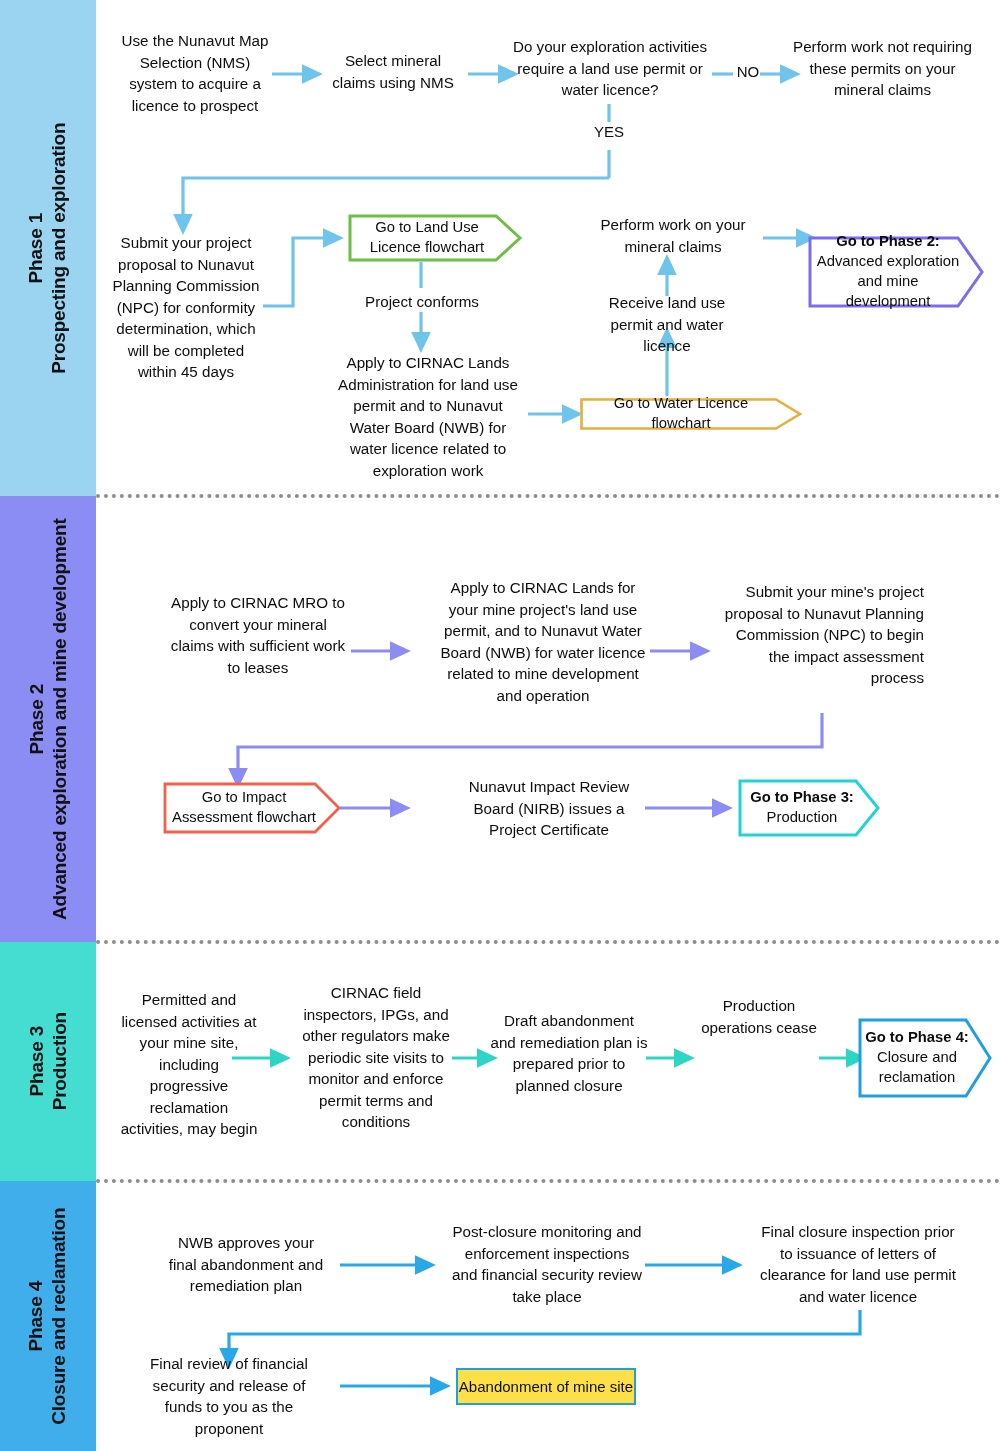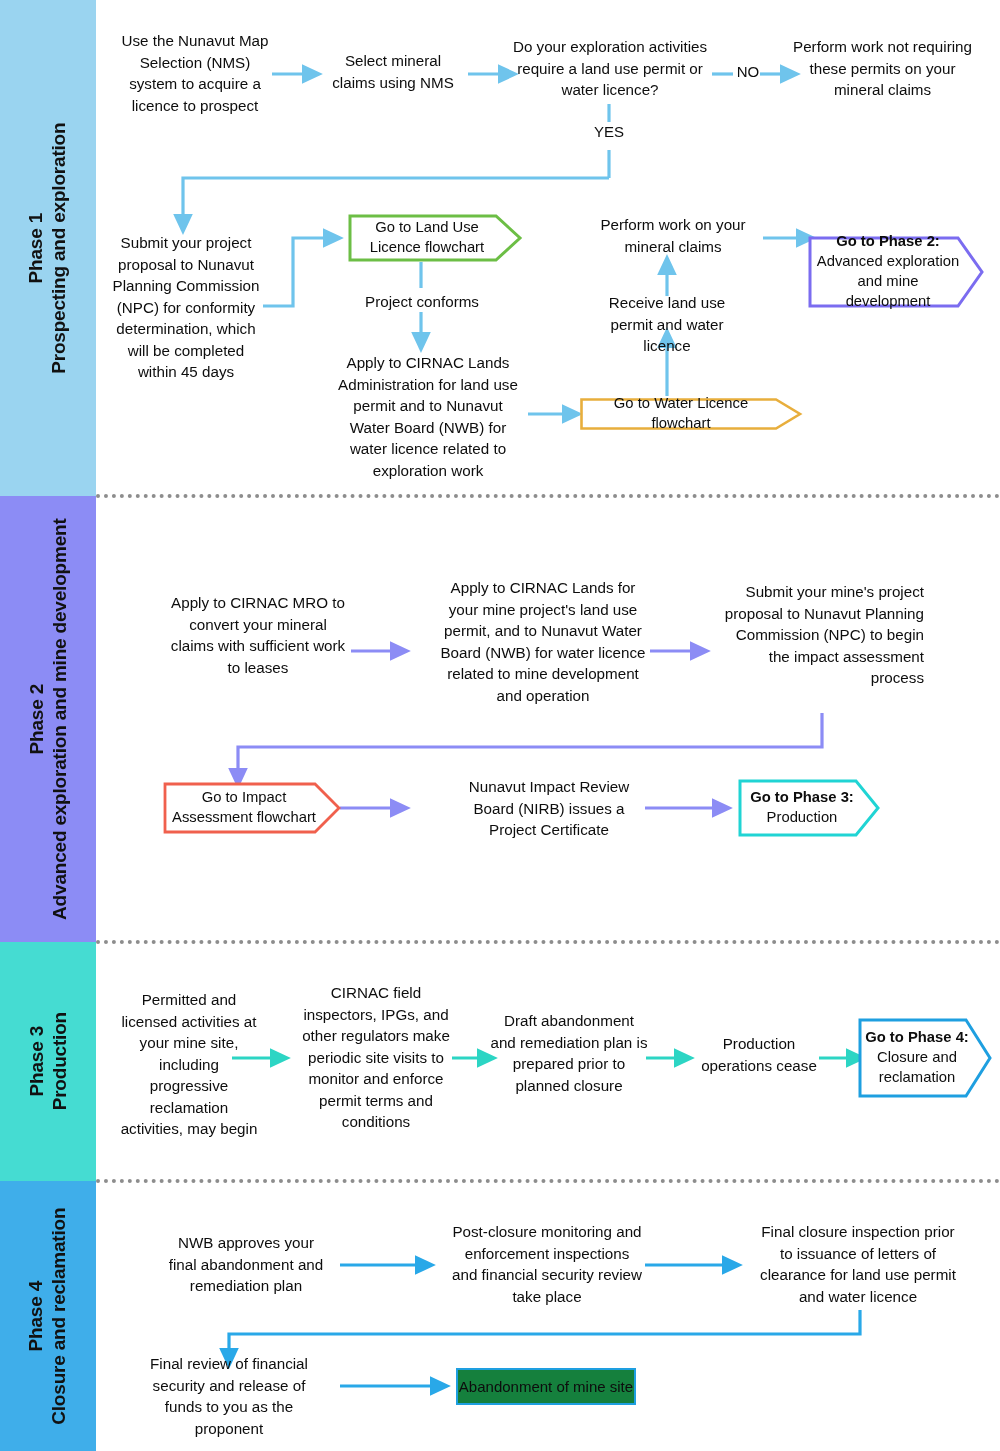--- a/index.html
+++ b/index.html
@@ -257,21 +257,21 @@
       </span>
     </div>
   </div>
 
   <div class="node" style="left:118px; top:989px; width:142px;">Permitted and licensed activities at your mine site, including progressive reclamation activities, may begin</div>
 
   <div class="node" style="left:300px; top:982px; width:152px;">CIRNAC field inspectors, IPGs, and other regulators make periodic site visits to monitor and enforce permit terms and conditions</div>
 
   <div class="node" style="left:490px; top:1010px; width:158px;">Draft abandonment and remediation plan is prepared prior to planned closure</div>
 
-  <div class="node" style="left:696px; top:1033px; width:126px;">Production operations cease</div>
+  <div class="node" style="left:696px; top:995px; width:126px;">Production operations cease</div>
 
   <div class="penta-wrap" style="left:858px; top:1018px; width:134px; height:80px;">
     <svg width="134" height="80" viewBox="0 0 134 80">
       <polygon points="2,2 108,2 132,40 108,78 2,78" fill="#ffffff" stroke="#1E9FE0" stroke-width="3"></polygon>
     </svg>
     <div class="lbl" style="padding:0 22px 0 6px;">
       <span>
         <b style="display:block">Go to Phase 4:</b>
         <span style="display:block">Closure and</span>
         <span style="display:block">reclamation</span>
@@ -280,17 +280,17 @@
   </div>
 
   <div class="node" style="left:163px; top:1232px; width:166px;">NWB approves your final abandonment and remediation plan</div>
 
   <div class="node" style="left:452px; top:1221px; width:190px;">Post-closure monitoring and enforcement inspections and financial security review take place</div>
 
   <div class="node" style="left:758px; top:1221px; width:200px;">Final closure inspection prior to issuance of letters of clearance for land use permit and water licence</div>
 
   <div class="node" style="left:140px; top:1353px; width:178px;">Final review of financial security and release of funds to you as the proponent</div>
 
-  <div class="rectbox" style="left:456px; top:1368px; width:180px; height:37px; border:2.6px solid #1E9FE0; background:#15803d;">
+  <div class="rectbox" style="left:456px; top:1368px; width:180px; height:37px; border:2.6px solid #1E9FE0; background:#fde047;">
     <div class="lbl">Abandonment of mine site</div>
   </div>
 
 </div>
 
 </body></html>

